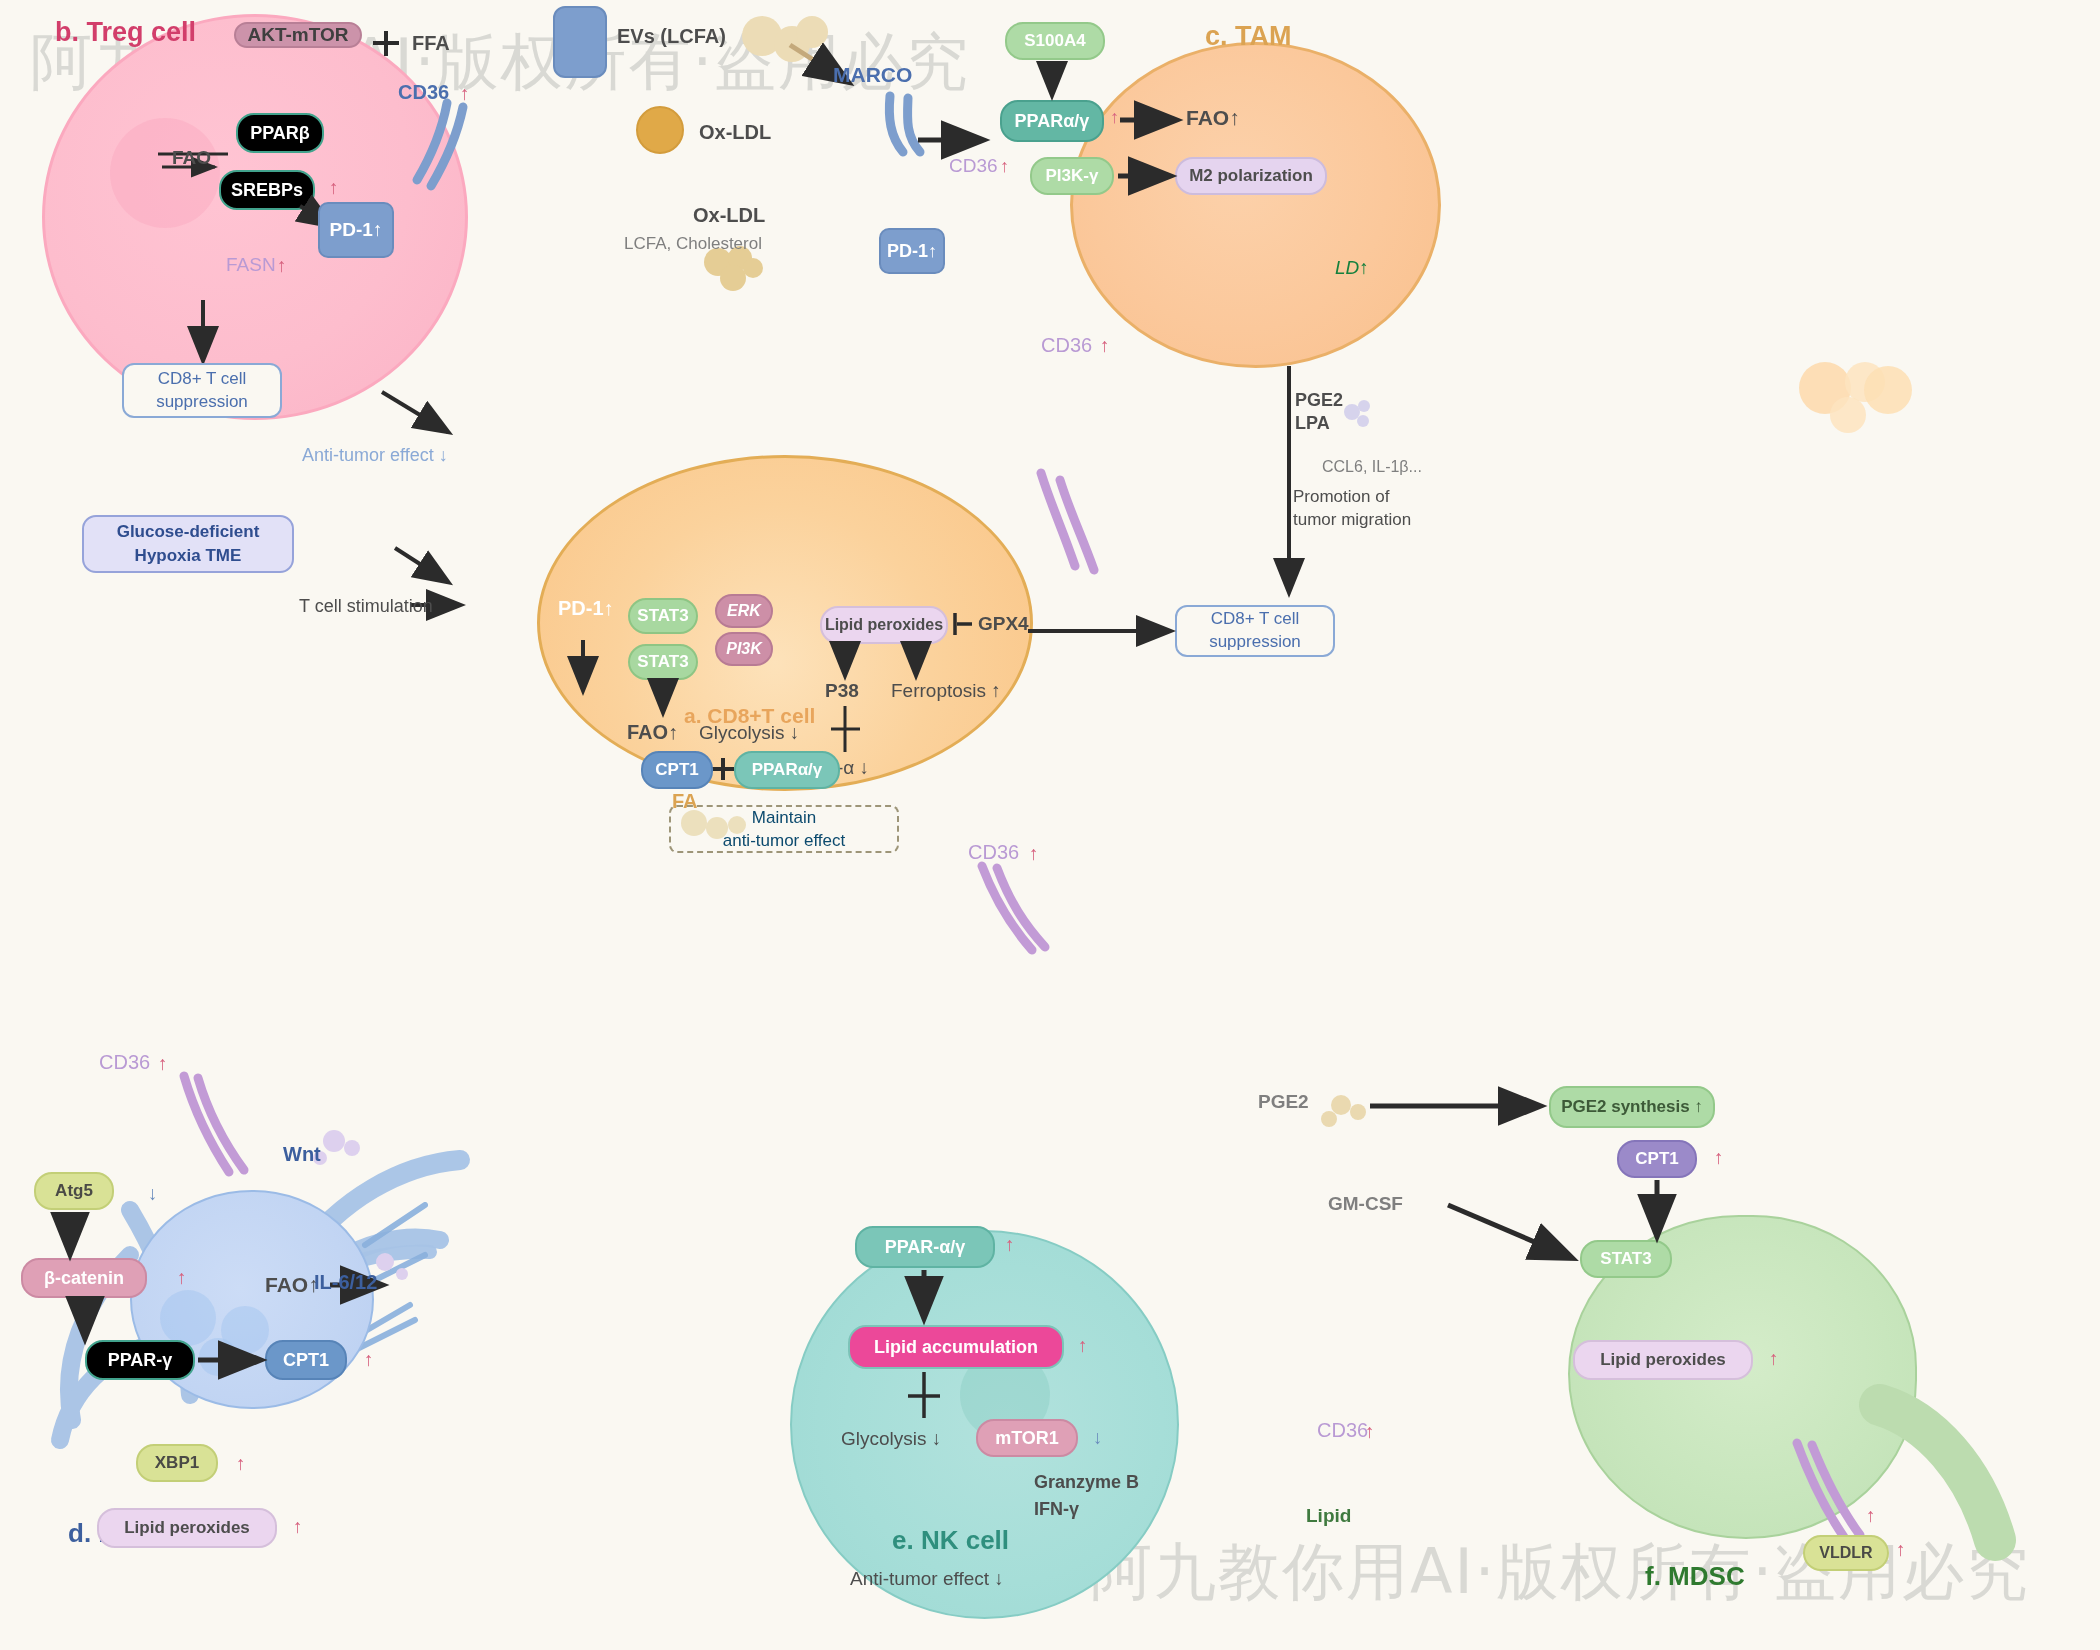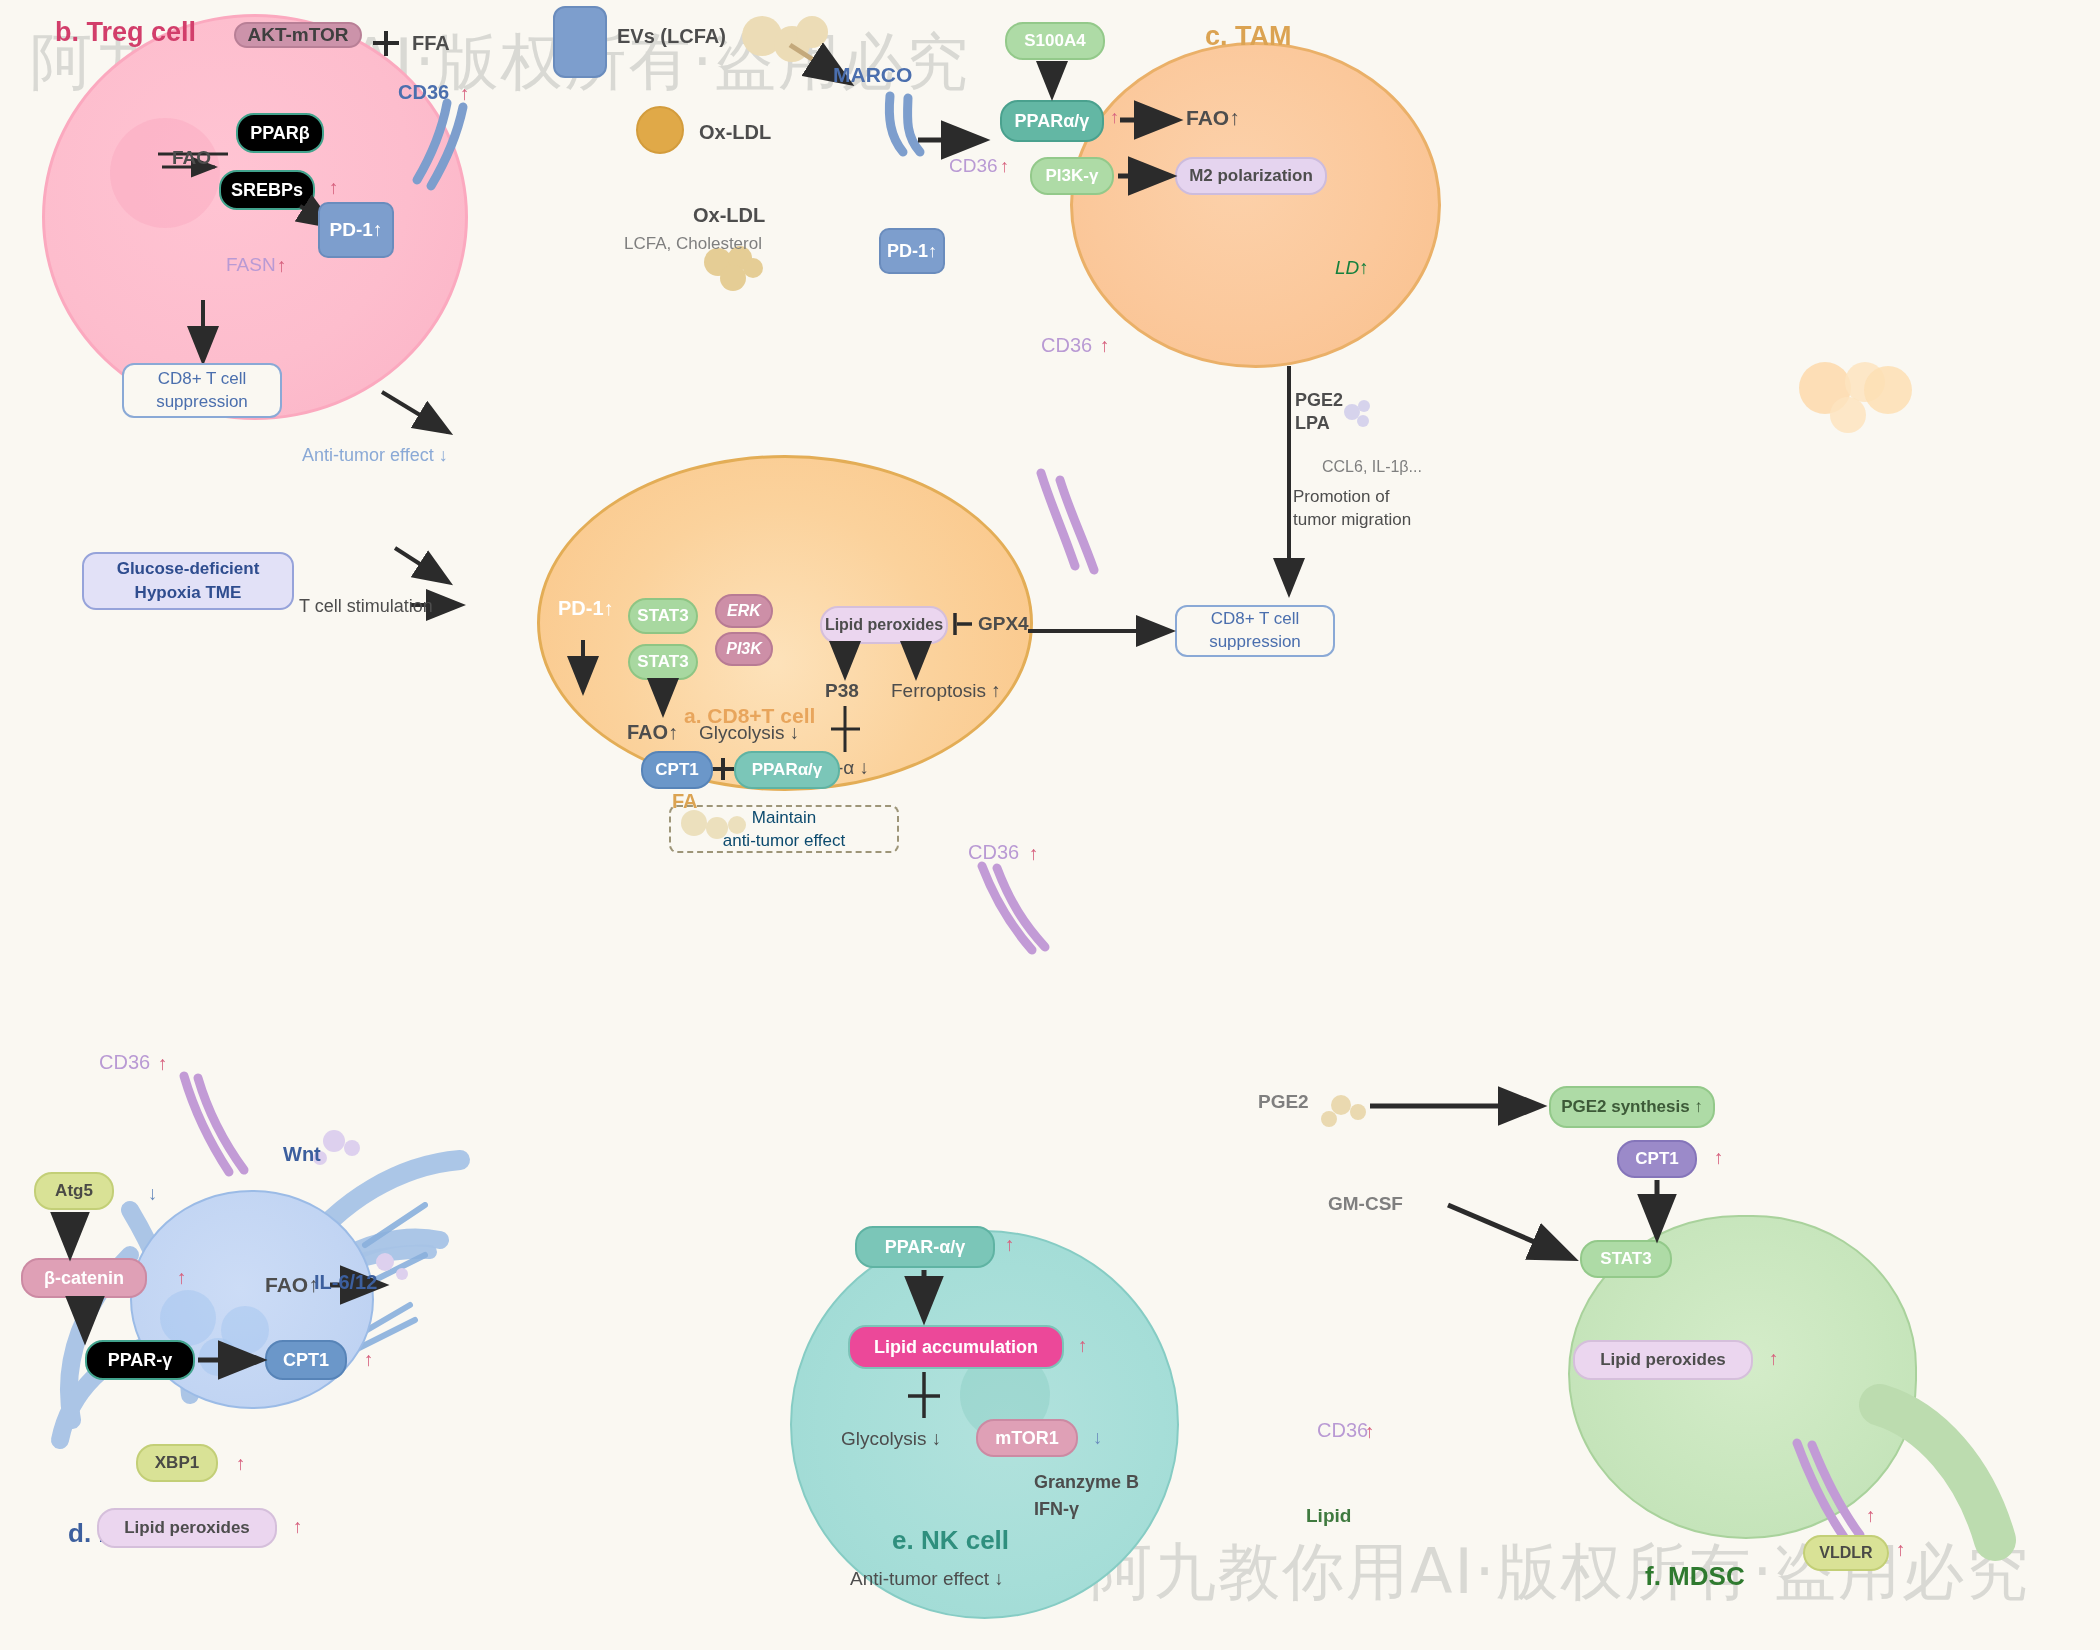--- a/index.html
+++ b/index.html
@@ -206,21 +206,21 @@
 
   <div class="box-out z4" style="left:122px;top:363px;width:160px;height:55px;font-size:17px;">
     <span>
       <span>CD8+ T cell</span><br>
       <span>suppression</span>
     </span>
   </div>
 
   <div class="lbl t-bluel z4" style="left:302px;top:444px;font-size:18px;">Anti-tumor effect ↓</div>
 
-  <div class="box-lav z4" style="left:82px;top:515px;width:212px;height:58px;font-size:17px;margin-top:37px;">
+  <div class="box-lav z4" style="left:82px;top:515px;width:212px;height:58px;font-size:17px;">
     <span>
       <span>Glucose-deficient</span><br>
       <span>Hypoxia TME</span>
     </span>
   </div>
 
   <div class="lbl t-dark z4" style="left:299px;top:595px;font-size:18px;">T cell stimulation</div>
 
   <div class="pill p-blue z4" style="left:553px;top:6px;width:54px;height:72px;border-radius:12px;"></div>
   <div class="lbl bold t-dark z4" style="left:617px;top:24px;font-size:20px;">EVs (LCFA)</div>

